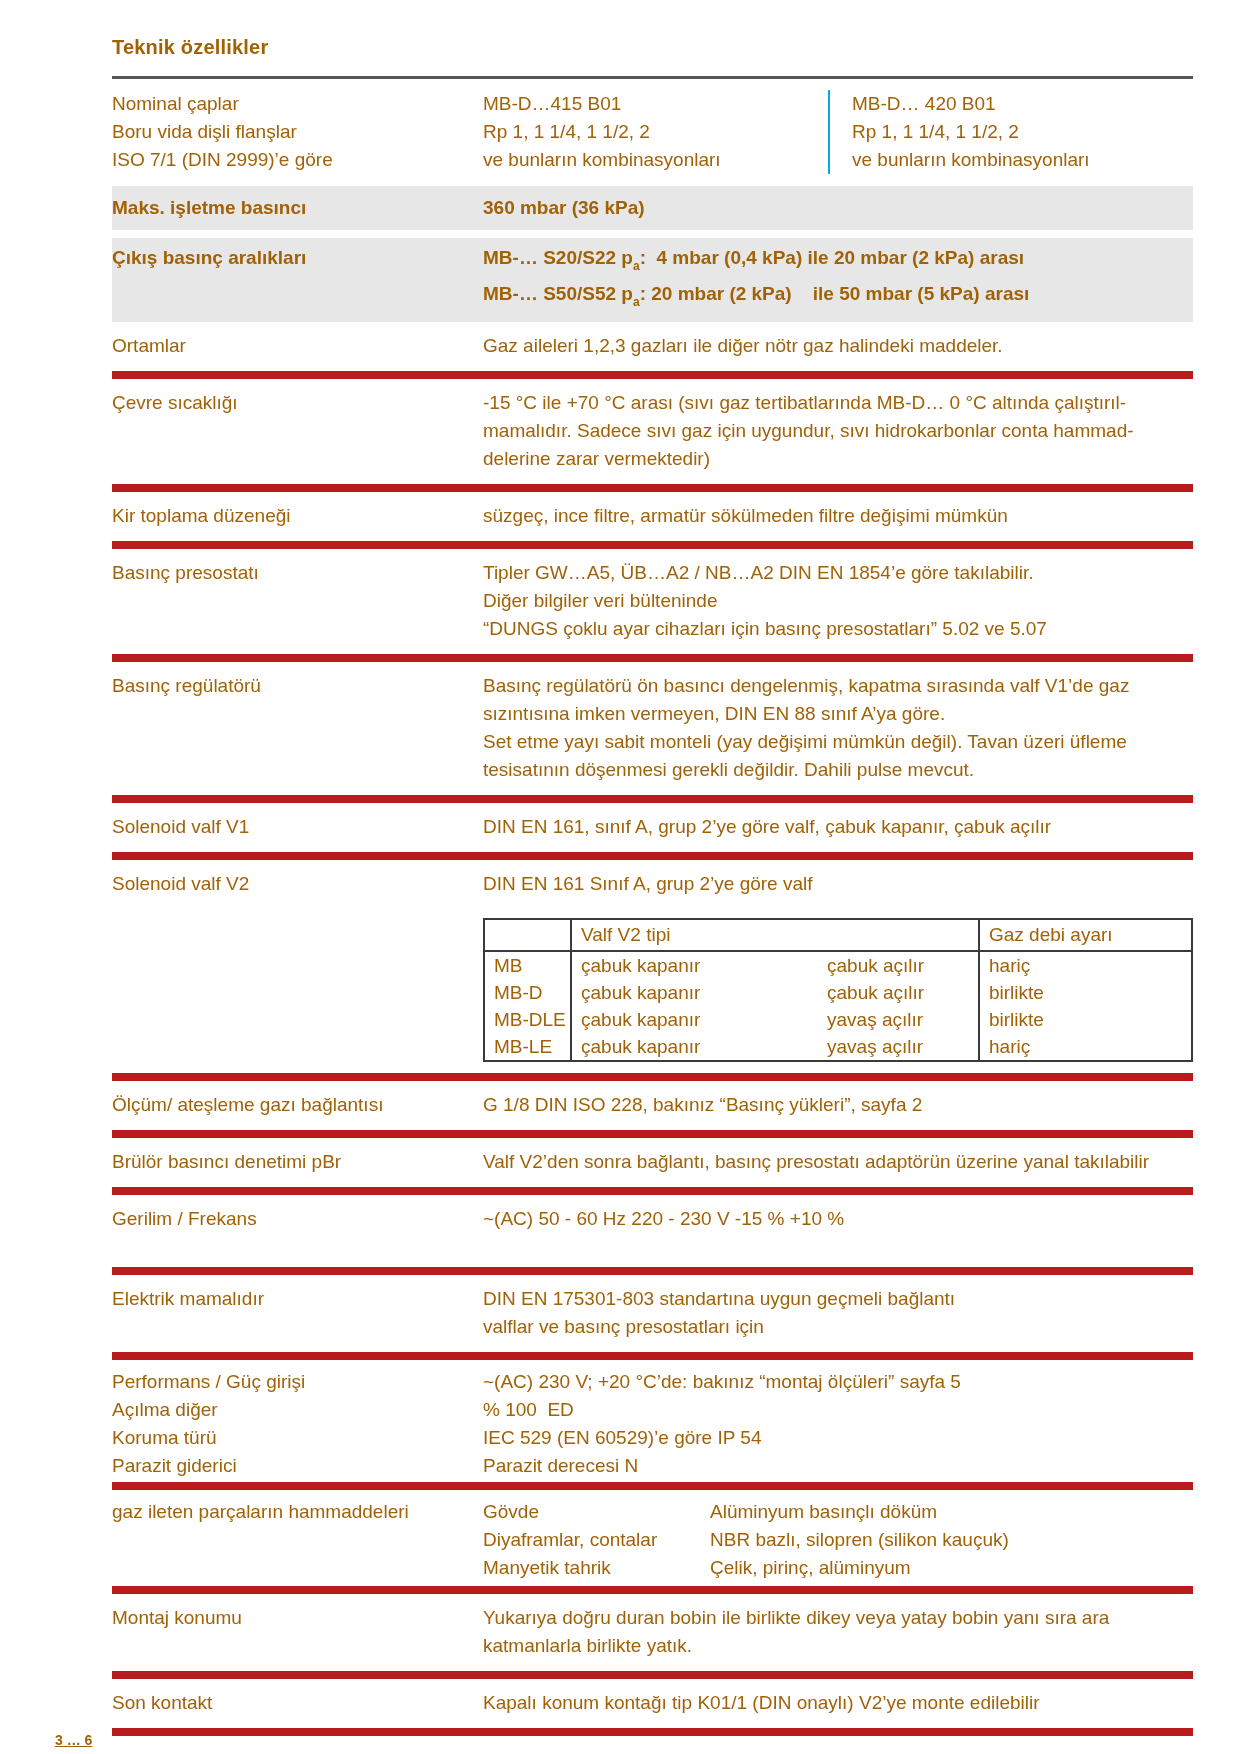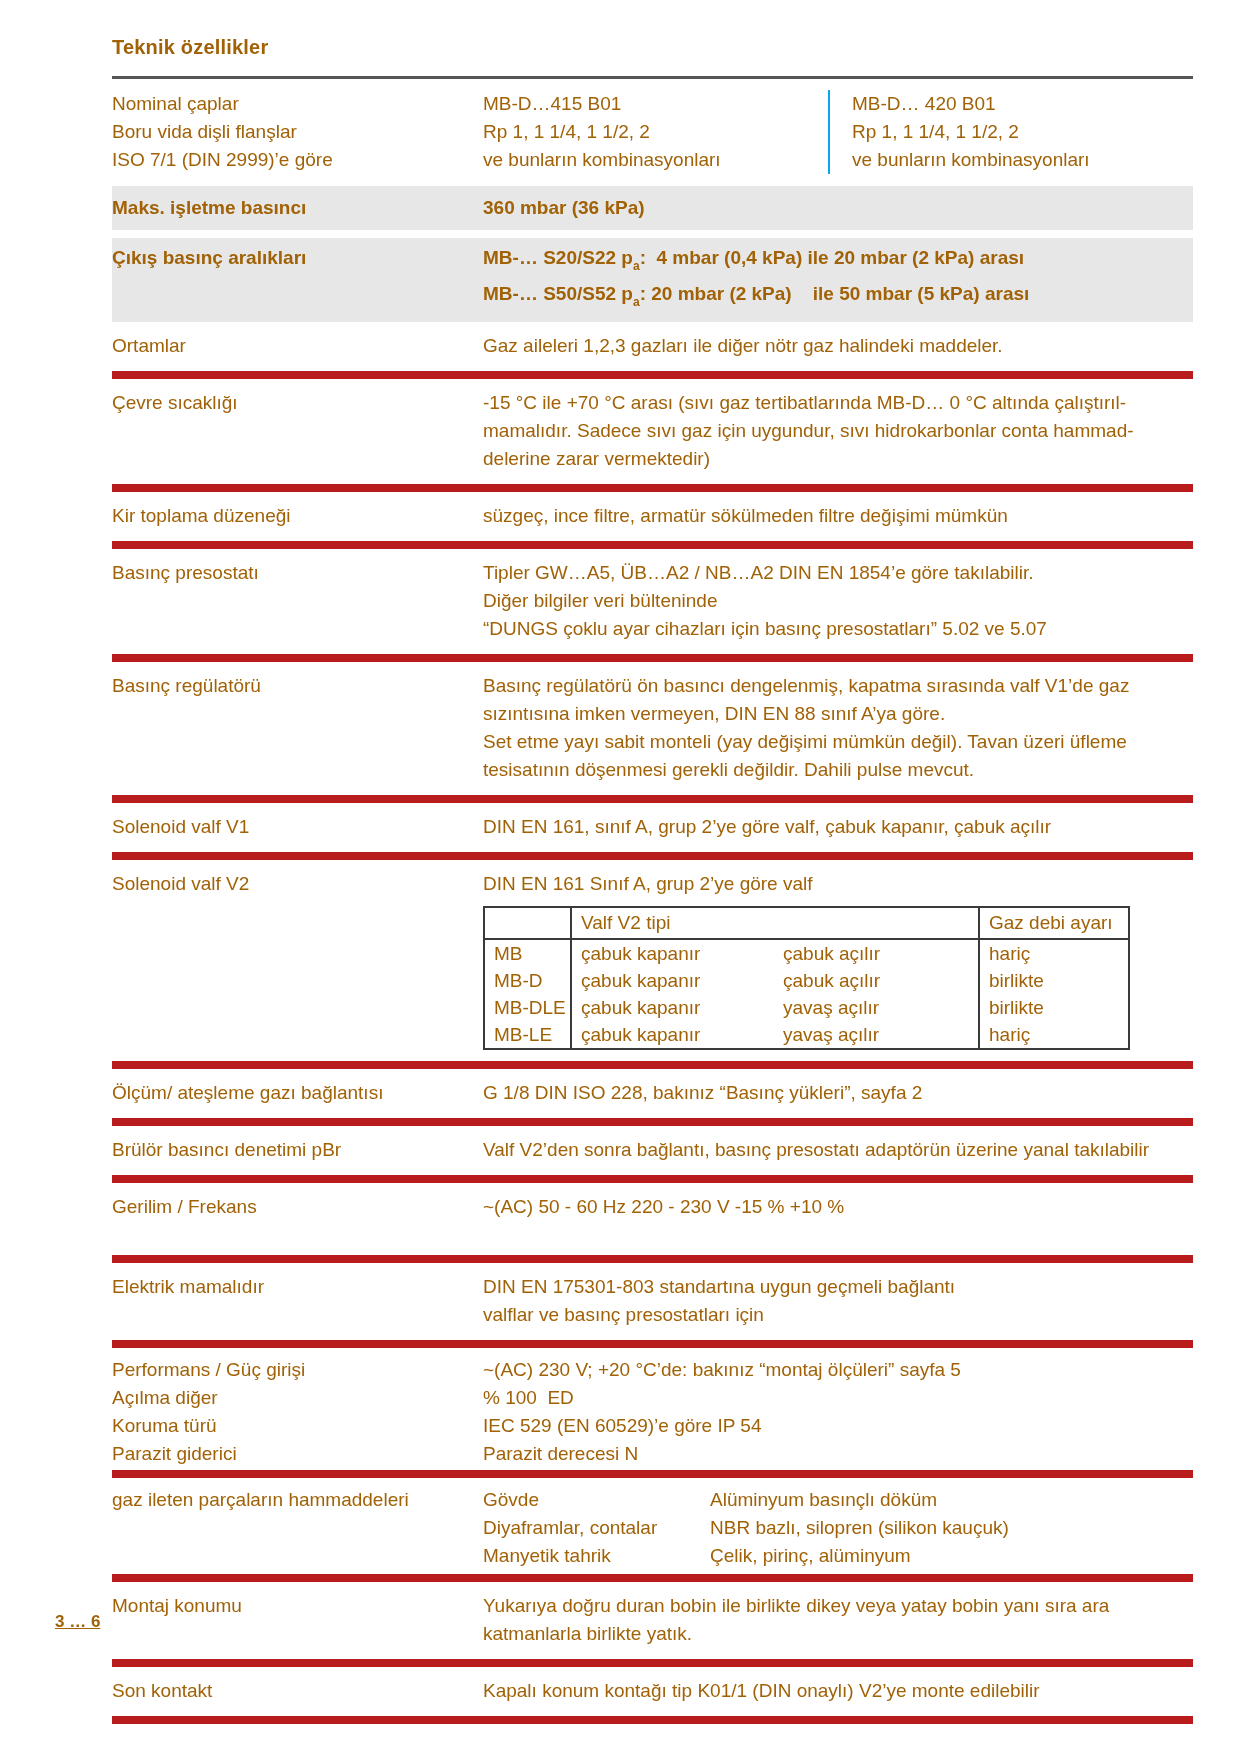--- a/index.html
+++ b/index.html
@@ -33,33 +33,33 @@
   }
   .hrow.max { padding:8px 0; }
   .hrow.out { padding:6px 0; }
   .hgap { height:8px; background:#ffffff; }
   .sub { font-size:12px; vertical-align:-6px; font-weight:bold; }
   .pad-bottom { padding-bottom:34px; }
   .tight { padding:8px 0 2px 0; }
   .mat-row { padding:8px 0 4px 0; }
   .mat-grid { display:grid; grid-template-columns:227px 1fr; }
   .vtable {
-    margin-top:8px;
-    width:647px;
+    margin-top:20px;
+    width:710px;
     border:2px solid #3a3a3a;
     display:grid; grid-template-columns:85px 410px 1fr;
     box-sizing:border-box;
   }
   .vt-cell { padding:1px 0 1px 9px; line-height:25px; white-space:pre; }
   .vt-head { border-bottom:2px solid #3a3a3a; line-height:28px; }
   .vt-mid { border-left:2px solid #3a3a3a; border-right:2px solid #3a3a3a; }
-  .vt-type { display:grid; grid-template-columns:202px 1fr; }
+  .vt-type { display:grid; grid-template-columns:202px 1fr;gap:44px; }
   .footer {
-    position:absolute; left:55px; top:1612px;
-    font-size:17px; font-weight:bold;text-decoration:underline;
+    position:absolute; left:55px; top:1732px;
+    font-size:14px; font-weight:bold;text-decoration:underline;
   }
 </style>
 </head>
 <body>
 
 <div class="page">
   <div class="content">
 
     <h1 class="title">Teknik özellikler</h1>
     <div class="top-rule"></div>

